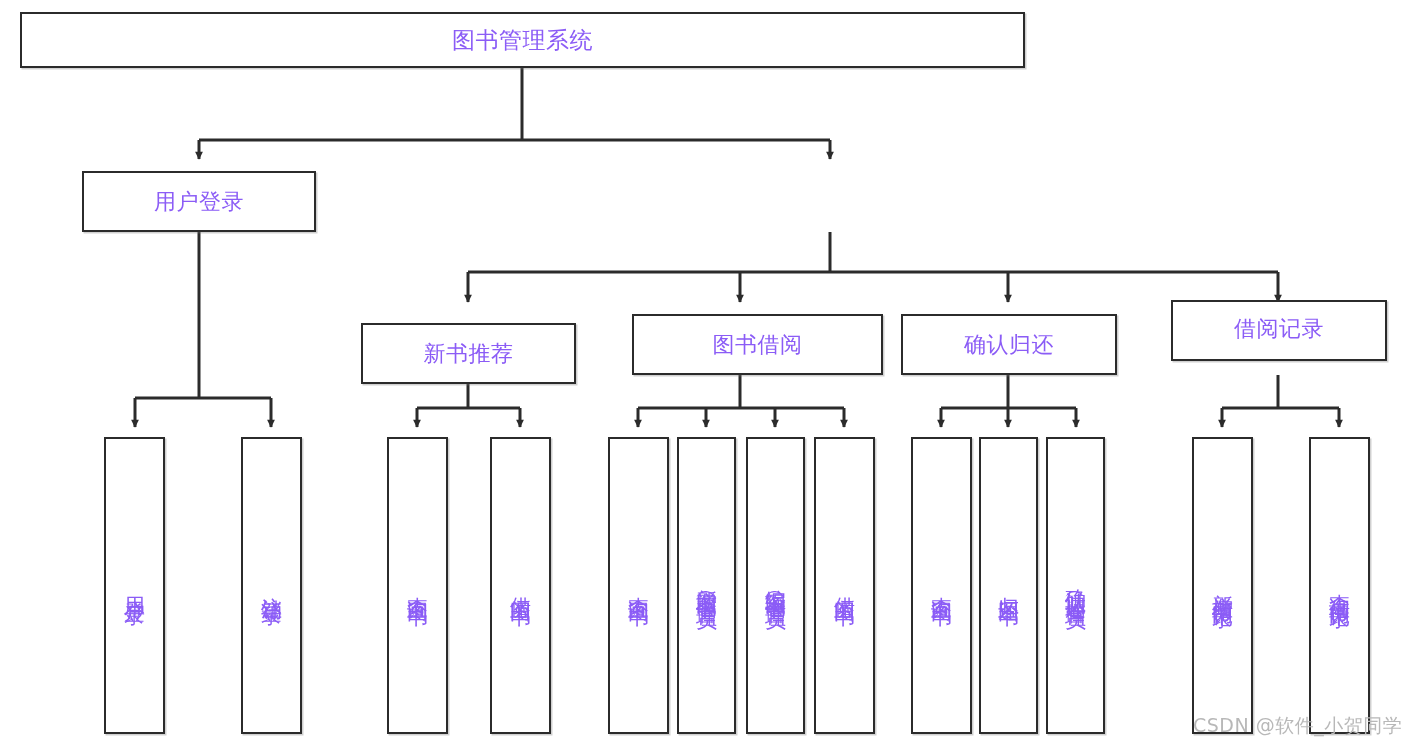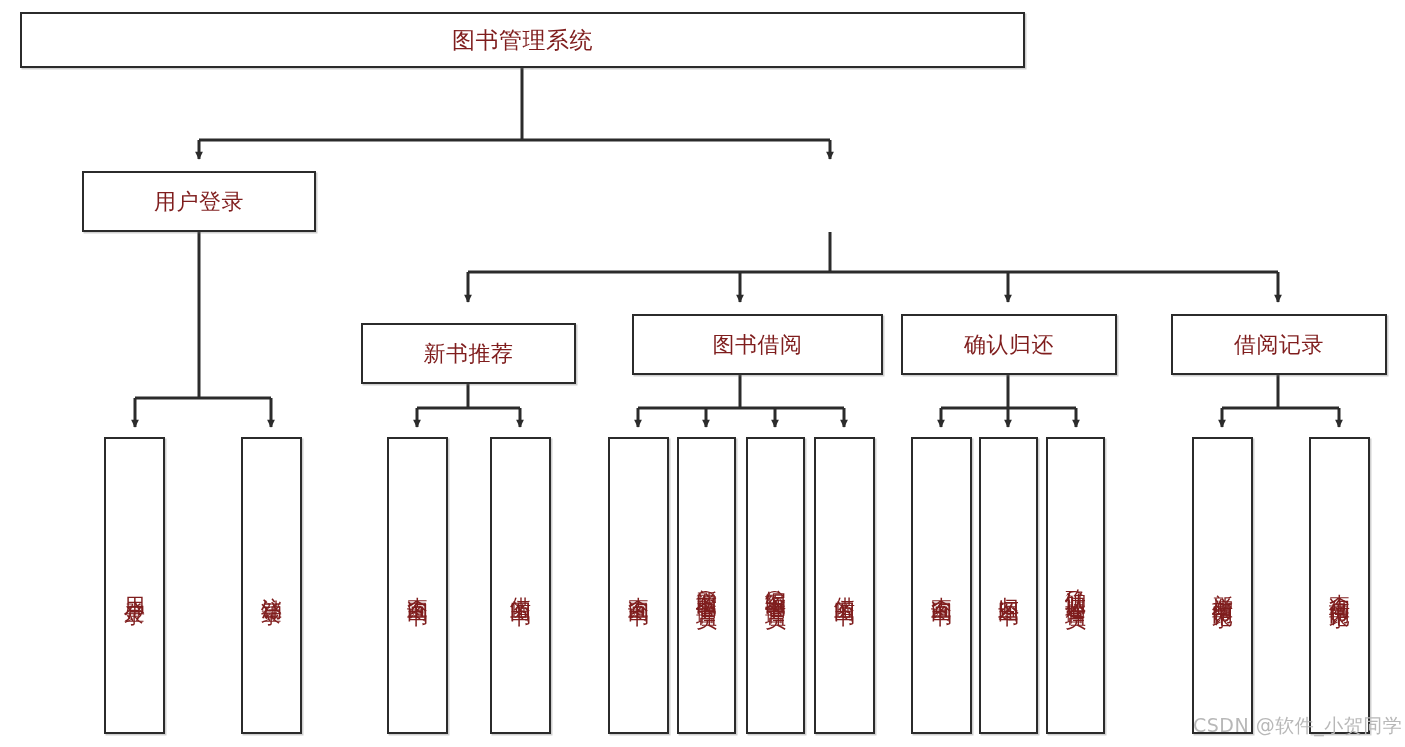--- a/index.html
+++ b/index.html
@@ -27,21 +27,21 @@
     pointer-events: none;
   }
   .node {
     position: absolute;
     box-sizing: border-box;
     background: #ffffff;
     border: 2.5px solid #2b2b2b;
     display: flex;
     align-items: center;
     justify-content: center;
-    color: #7f1d1d;
+    color: #8b5cf6;
     box-shadow: 1.5px 1.5px 0 rgba(120,120,120,0.35);
   }
   .node .label {
     display: block;
     text-align: center;
     letter-spacing: 0.5px;
     line-height: 1.25;
   }
   
   .node.horiz .label {
@@ -145,21 +145,21 @@
   </div>
 
   <div class="node horiz" style="left:632px; top:314px; width:251px; height:61px;">
     <span class="label">图书借阅</span>
   </div>
 
   <div class="node horiz" style="left:901px; top:314px; width:216px; height:61px;">
     <span class="label">确认归还</span>
   </div>
 
-  <div class="node horiz" style="left:1171px; top:314px; width:216px; height:61px;">
+  <div class="node horiz" style="left:1171px; top:300px; width:216px; height:61px;font-family:Liberation Mono, monospace;">
     <span class="label">借阅记录</span>
   </div>
 
   <div class="node vert" style="left:104px; top:437px; width:61px; height:297px;">
     <span class="label">用户登录</span>
   </div>
 
   <div class="node vert" style="left:241px; top:437px; width:61px; height:297px;">
     <span class="label">注销登录</span>
   </div>

